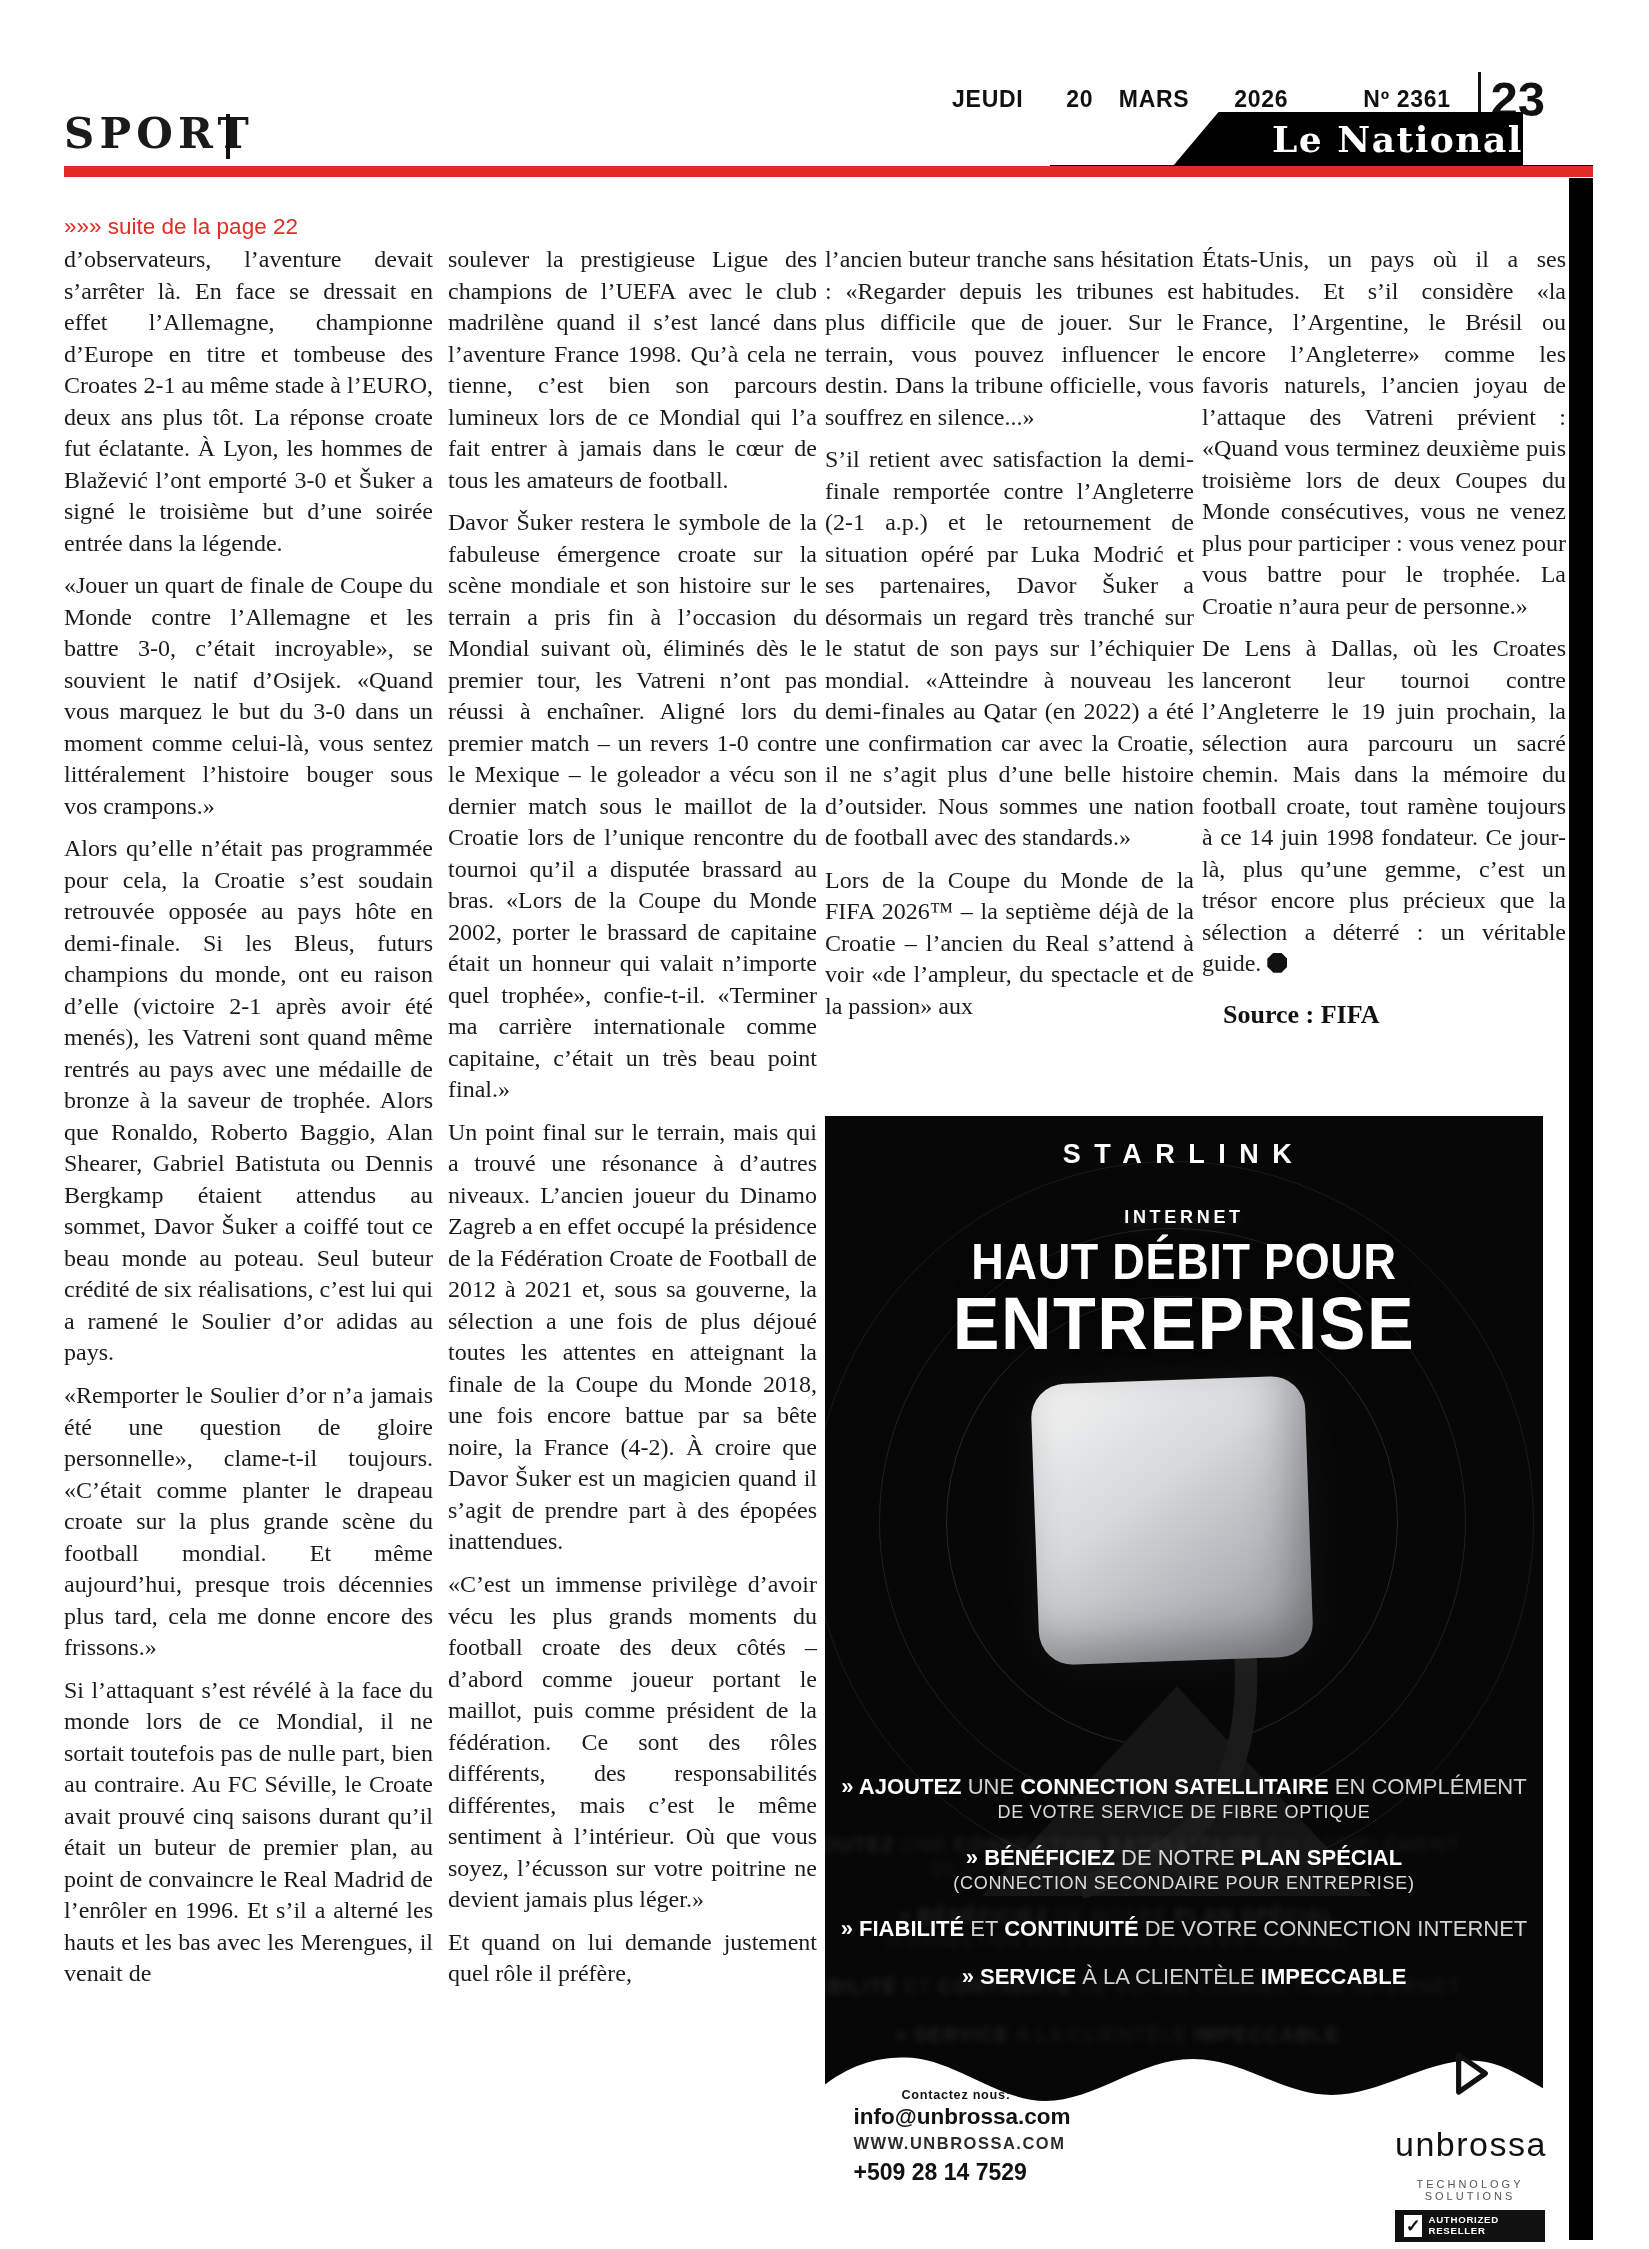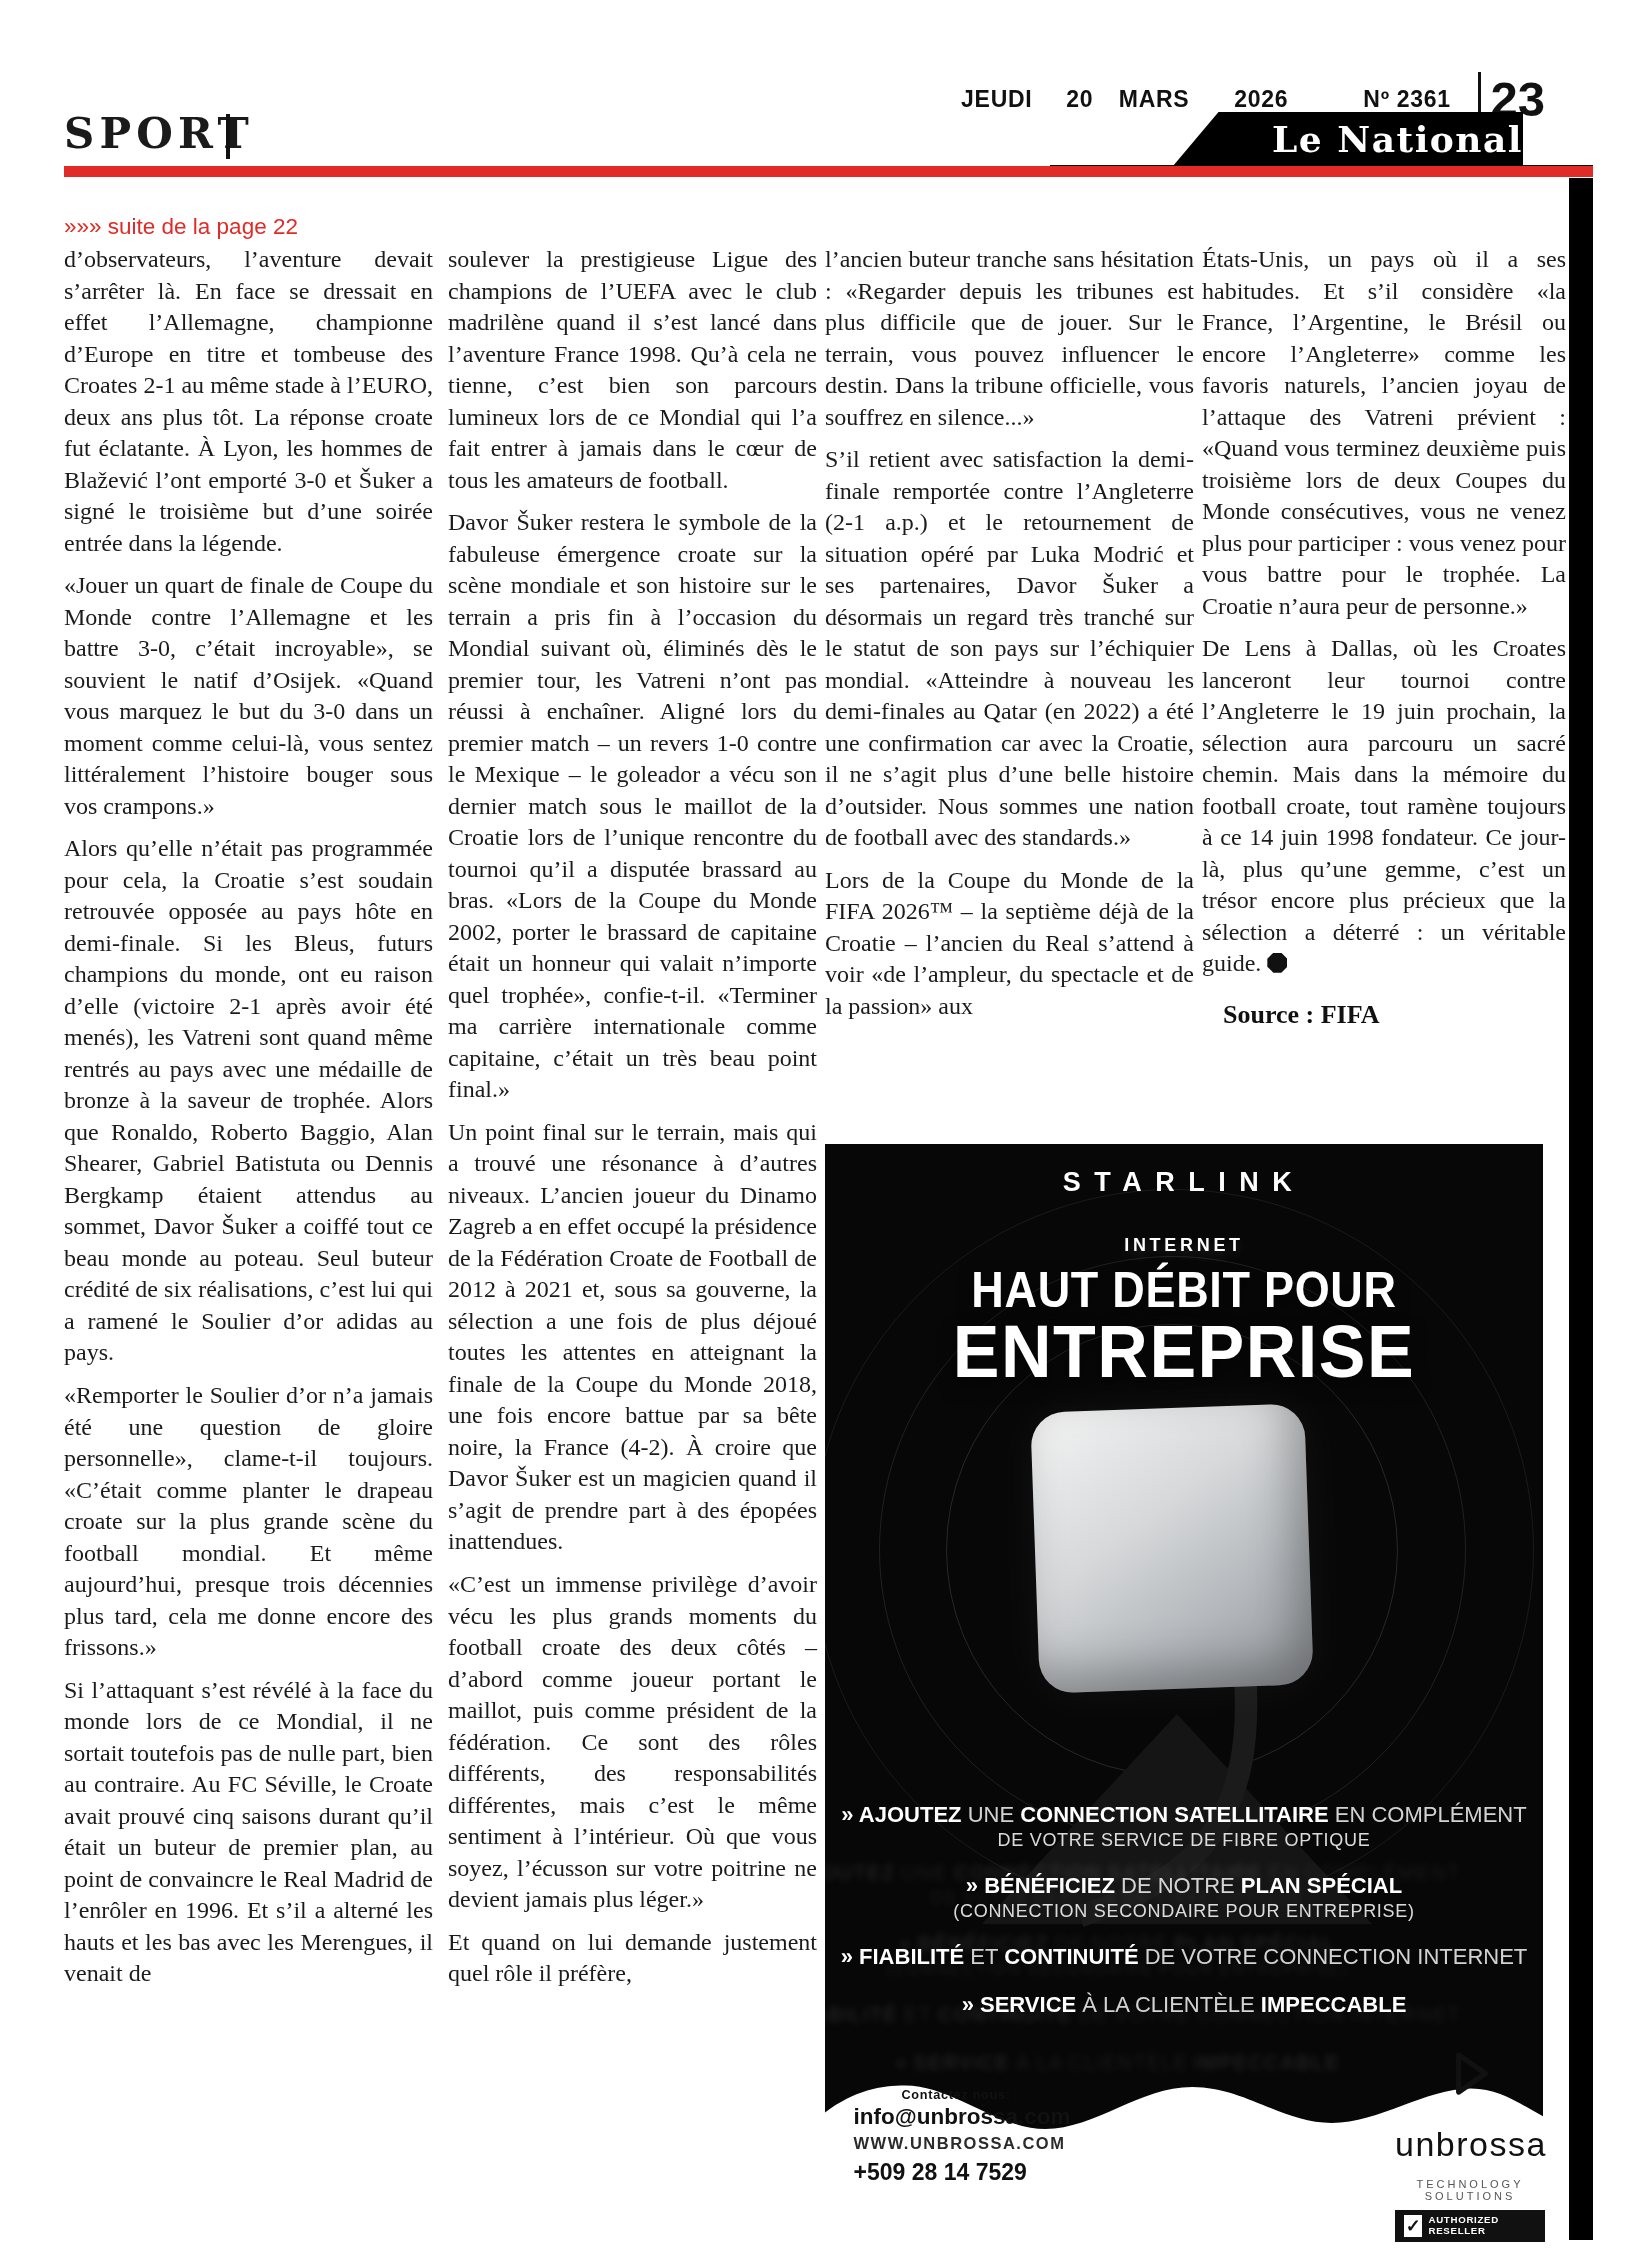--- a/index.html
+++ b/index.html
@@ -3,21 +3,21 @@
 <meta charset="utf-8">
 <style>
   html,body{margin:0;padding:0;background:#e8e8e8;}
   .page{position:relative;width:1650px;height:2250px;background:#ffffff;
         font-family:"Liberation Serif",serif;color:#131313;overflow:hidden;}
 
   
   .dateline{position:absolute;top:72px;right:105px;display:flex;align-items:center;
             font-family:"Liberation Sans",sans-serif;font-weight:bold;color:#111;}
   .dateline .w{font-size:23px;letter-spacing:0.7px;}
-  .dl-day{margin-right:34px;} .dl-num{margin-right:25.5px;} .dl-month{margin-right:45px;}
+  .dl-day{margin-right:43px;} .dl-num{margin-right:25.5px;} .dl-month{margin-right:45px;}
   .dl-year{margin-right:75px;} .dl-issue{margin-right:27px;}
   .dl-bar{width:3.7px;height:54px;background:#111;margin-right:9px;}
   .dl-page{font-size:49px;letter-spacing:0;line-height:49px;}
 
   .section-title{position:absolute;left:64px;top:109px;font-family:"DejaVu Serif",serif;
                  font-weight:bold;font-size:42px;letter-spacing:5.2px;color:#1a1a1a;}
   .section-bar{position:absolute;left:226px;top:114px;width:3.7px;height:45px;background:#111;}
 
   .brand-banner{position:absolute;left:1173px;top:112px;width:350px;height:54px;background:#000000;
                 clip-path:polygon(13% 0,100% 0,100% 100%,0 100%);
@@ -37,21 +37,21 @@
   .end-mark{display:inline-block;width:20px;height:20px;background:#111;margin-left:6px;
             vertical-align:-1.5px;
             clip-path:polygon(30% 0,70% 0,100% 30%,100% 70%,70% 100%,30% 100%,0 70%,0 30%);}
   .source-line{margin:19.5px 0 0 21px;font-weight:bold;font-size:26px;color:#111;}
 
   
   .page-edge-bar{position:absolute;left:1569px;top:178px;width:24px;height:2062px;background:#000;}
 
   
   .ad{position:absolute;left:825px;top:1116px;width:718px;height:1096px;background:#fff;}
-  .ad-black{position:absolute;left:0;top:0;width:718px;height:991px;background:#070707;overflow:hidden;margin-top:28px;}
+  .ad-black{position:absolute;left:0;top:0;width:718px;height:991px;background:#070707;overflow:hidden;}
   .ring{position:absolute;border:1.5px solid rgba(255,255,255,0.13);border-radius:50%;}
   .ring.r1{left:121px;top:180px;width:450px;height:450px;}
   .ring.r2{left:54px;top:112px;width:585px;height:585px;border-color:rgba(255,255,255,0.10);}
   .ring.r3{left:-13.5px;top:45px;width:720px;height:720px;border-color:rgba(255,255,255,0.08);}
   .dish{position:absolute;left:210px;top:264px;width:274px;height:281px;border-radius:34px;
         background:linear-gradient(145deg,#f4f4f4 0%,#d6d8da 40%,#aeb2b6 75%,#96999d 100%);
         box-shadow:inset -15px -21px 45px rgba(0,0,0,0.28),0 0 52px rgba(255,255,255,0.05);
         transform:rotate(-2deg);}
   .dish-pyramid{position:absolute;left:157px;top:570px;width:390px;height:210px;background:#151515;
                 clip-path:polygon(50% 0,100% 100%,0 100%);}

